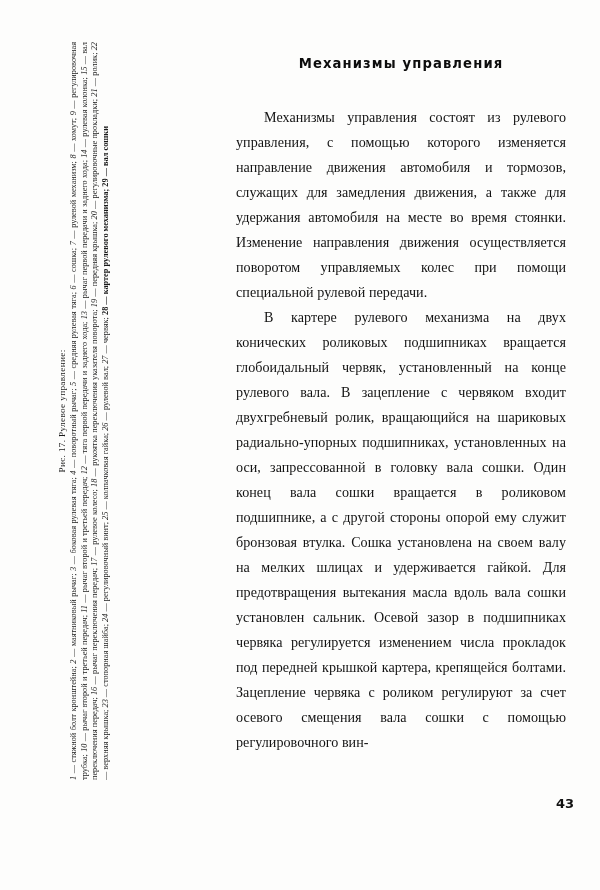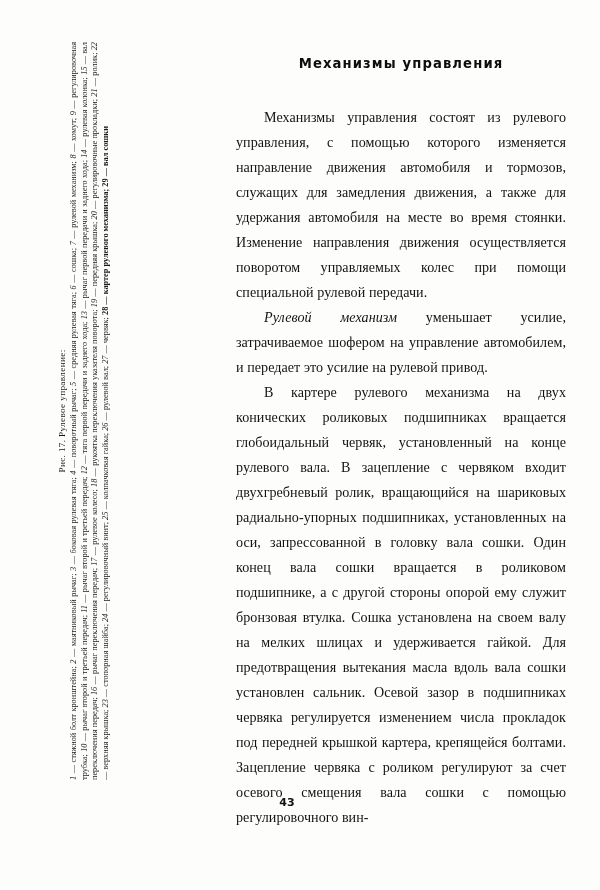--- a/index.html
+++ b/index.html
@@ -85,44 +85,43 @@
   #body-text p .ital {
     font-style: italic;
   }
 
   
   #folio {
     position: absolute;
     left: 0;
     top: 796px;
     width: 574px;
-    text-align: center;
+    text-align: right;
     font-family: "DejaVu Sans", "Liberation Sans", sans-serif;
     font-weight: bold;
-    font-size: 11px;
+    font-size: 13px;
     color: #111111;
   }
 </style>
 </head>
 <body>
 
 <div id="page">
 
   <div id="caption-rotor">
     <div id="caption-title">Рис. 17. Рулевое управление:</div>
     <div id="caption-legend"><span class="num">1</span><span> — стяжной болт кронштейна; </span><span class="num">2</span><span> — маятниковый рычаг; </span><span class="num">3</span><span> — боковая рулевая тяга; </span><span class="num">4</span><span> — поворотный рычаг; </span><span class="num">5</span><span> — средняя рулевая тяга; </span><span class="num">6</span><span> — сошка; </span><span class="num">7</span><span> — рулевой механизм; </span><span class="num">8</span><span> — хомут; </span><span class="num">9</span><span> — регулировочная трубка; </span><span class="num">10</span><span> — рычаг второй и третьей передач; </span><span class="num">11</span><span> — рычаг второй и третьей передач; </span><span class="num">12</span><span> — тяга первой передачи и заднего хода; </span><span class="num">13</span><span> — рычаг первой передачи и заднего хода; </span><span class="num">14</span><span> — рулевая колонка; </span><span class="num">15</span><span> — вал переключения передач; </span><span class="num">16</span><span> — рычаг переключения передач; </span><span class="num">17</span><span> — рулевое колесо; </span><span class="num">18</span><span> — рукоятка переключения указателя поворота; </span><span class="num">19</span><span> — передняя крышка; </span><span class="num">20</span><span> — регулировочные прокладки; </span><span class="num">21</span><span> — ролик; </span><span class="num">22</span><span> — верхняя крышка; </span><span class="num">23</span><span> — стопорная шайба; </span><span class="num">24</span><span> — регулировочный винт; </span><span class="num">25</span><span> — колпачковая гайка; </span><span class="num">26</span><span> — рулевой вал; </span><span class="num">27</span><span> — червяк; </span><span class="num bold">28</span><span class="bold"> — картер рулевого механизма; </span><span class="num bold">29</span><span class="bold"> — вал сошки</span></div>
   </div>
 
   <div id="textcol">
 
     <h1 id="page-title">Механизмы управления</h1>
 
     <div id="body-text">
         <p>Механизмы управления состоят из рулевого управления, с помощью которого изменяется направление движения автомобиля и тормозов, служащих для замедления движения, а также для удержания автомобиля на месте во время стоянки. Изменение направления движения осуществляется  поворотом управляемых колес при помощи  специальной рулевой передачи.</p>
-        <p><span class="ital">Рулевой механизм</span> уменьшает усилие, затрачиваемое шофером на управление автомобилем, и передает это усилие  на рулевой привод.</p>
         <p>В картере рулевого механизма  на двух конических роликовых подшипниках вращается глобоидальный червяк, установленный на конце рулевого вала. В зацепление с червяком входит двухгребневый ролик, вращающийся на шариковых радиально-упорных подшипниках, установленных на оси, запрессованной в головку вала сошки. Один конец вала сошки вращается в роликовом подшипнике, а с другой стороны опорой ему служит бронзовая втулка. Сошка установлена на своем валу на мелких шлицах и удерживается гайкой. Для предотвращения вытекания масла вдоль вала  сошки  установлен сальник. Осевой зазор  в подшипниках червяка регулируется изменением числа прокладок под передней крышкой  картера, крепящейся болтами. Зацепление червяка с роликом регулируют за счет  осевого  смещения вала сошки с помощью регулировочного вин-</p>
       </div>
 
   </div>
 
   <div id="folio">43</div>
 
 </div>
 
 </body></html>

